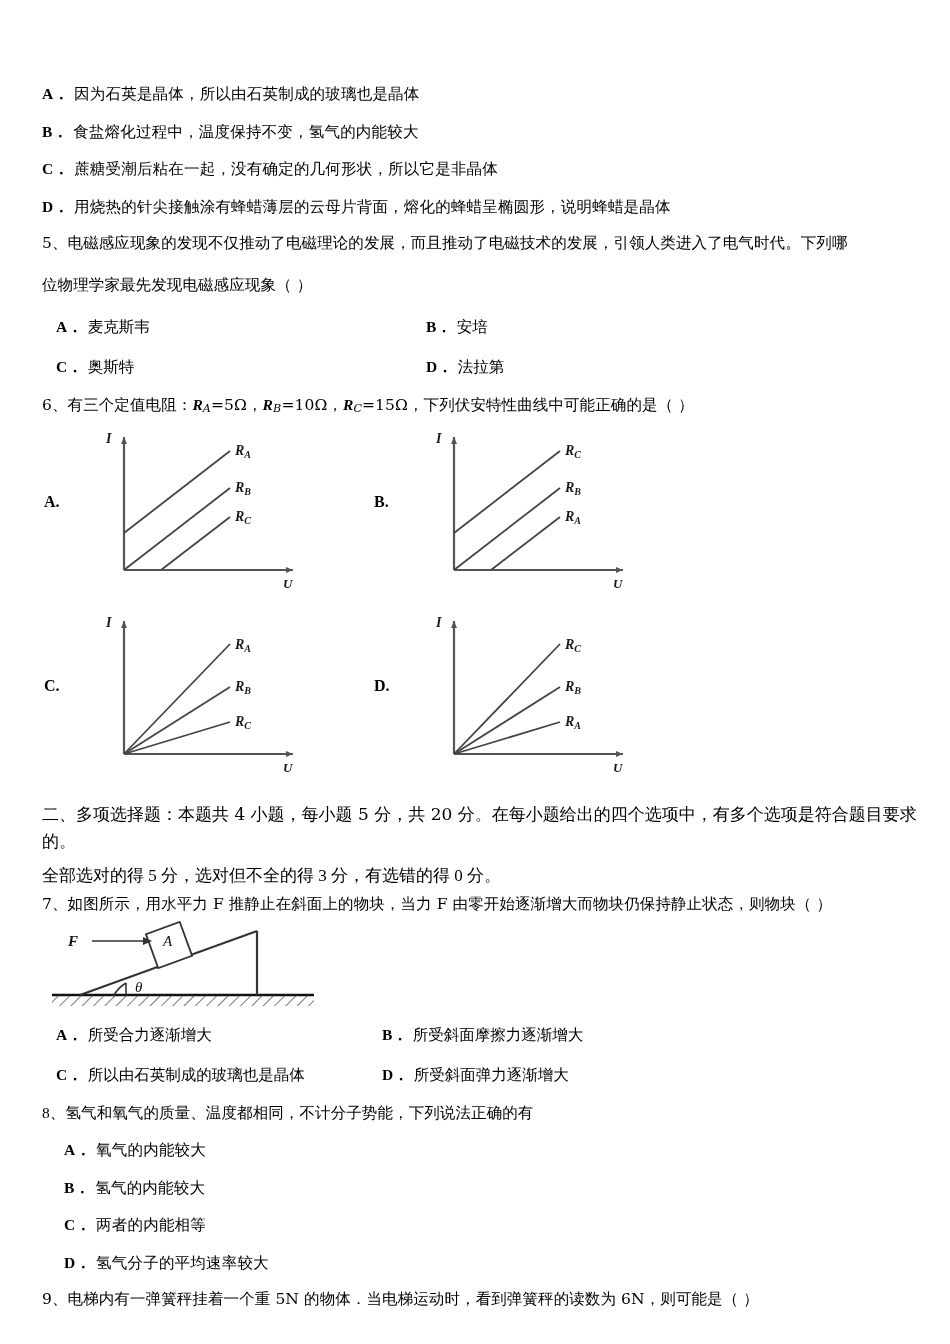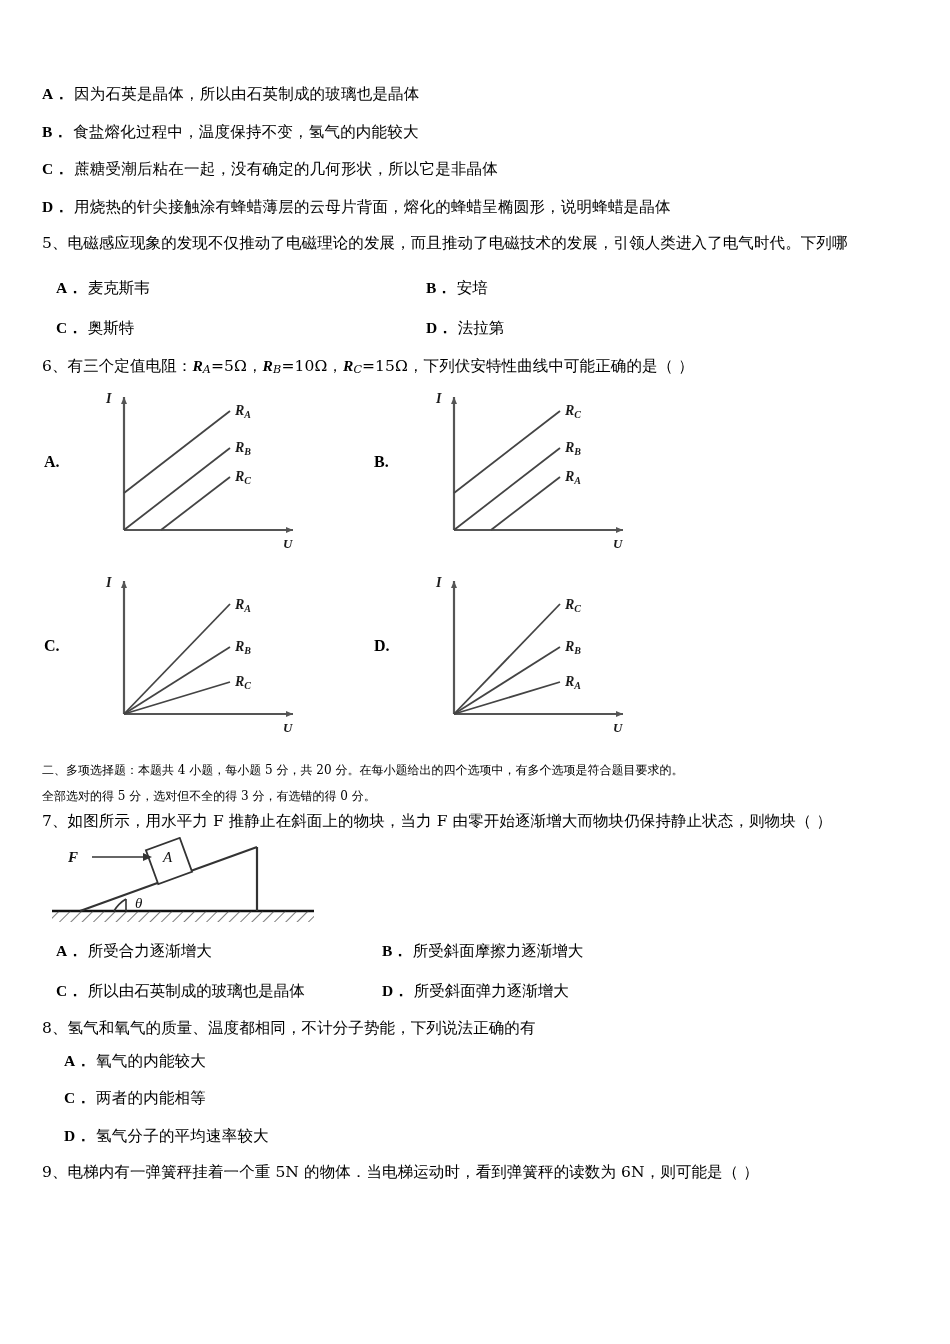--- a/index.html
+++ b/index.html
@@ -63,21 +63,21 @@
   .two-col .c2 {
     position: absolute;
     left: 384px;
     top: 0;
     white-space: nowrap;
   }
   .two-col.narrow .c2 { left: 340px; }
   .indent-opt { padding-left: 22px; }
 
   .sec-head {
-    font-size: 12px;
+    font-size: 17px;
     line-height: 1.62;
     margin-bottom: 6px;
   }
   .italic-var {
     font-style: italic;
     font-family: "Liberation Serif", "DejaVu Serif", serif;
     font-weight: bold;
   }
   .sub {
     font-size: 0.72em;
@@ -143,20 +143,21 @@
       <div class="opt-line">
         <span class="opt-label">C．</span><span>蔗糖受潮后粘在一起，没有确定的几何形状，所以它是非晶体</span>
       </div>
       <div class="opt-line">
         <span class="opt-label">D．</span><span>用烧热的针尖接触涂有蜂蜡薄层的云母片背面，熔化的蜂蜡呈椭圆形，说明蜂蜡是晶体</span>
       </div>
     </div>
 
     <div style="">
       <div class="q-line" style="margin-bottom:26px;">5、电磁感应现象的发现不仅推动了电磁理论的发展，而且推动了电磁技术的发展，引领人类进入了电气时代。下列哪</div>
+      <div class="q-line" style="margin-bottom:24px;">位物理学家最先发现电磁感应现象（        ）</div>
       <div class="two-col">
         <span class="c1"><span class="opt-label">A．</span><span>麦克斯韦</span></span>
         <span class="c2"><span class="opt-label">B．</span><span>安培</span></span>
       </div>
       <div class="two-col">
         <span class="c1"><span class="opt-label">C．</span><span>奥斯特</span></span>
         <span class="c2"><span class="opt-label">D．</span><span>法拉第</span></span>
       </div>
     </div>
 
@@ -244,21 +245,21 @@
               <text x="157" y="82" font-family="'Liberation Serif',serif" font-style="italic" font-weight="bold" font-size="14" fill="#1a1a1a">R<tspan font-size="10" dy="3">B</tspan></text>
               <text x="157" y="117" font-family="'Liberation Serif',serif" font-style="italic" font-weight="bold" font-size="14" fill="#1a1a1a">R<tspan font-size="10" dy="3">A</tspan></text>
             </svg>
           </div>
         </div>
       </div>
     </div>
 
     <div style="margin-top:22px;">
       <div class="sec-head">二、多项选择题：本题共 4 小题，每小题 5 分，共 20 分。在每小题给出的四个选项中，有多个选项是符合题目要求的。</div>
-      <div class="sec-head" style="margin-bottom:8px;">全部选对的得 5 分，选对但不全的得 3 分，有选错的得 0 分。</div>
+      <div class="sec-head" style="margin-bottom:8px;font-family:Liberation Serif, serif;">全部选对的得 5 分，选对但不全的得 3 分，有选错的得 0 分。</div>
     </div>
 
     <div>
       <div class="q-line" style="margin-bottom:8px;">7、如图所示，用水平力 F 推静止在斜面上的物块，当力 F 由零开始逐渐增大而物块仍保持静止状态，则物块（        ）</div>
 
       <div class="incline-fig">
         <svg width="300" height="96" viewBox="0 0 300 96">
           <defs>
             <pattern id="hatch" width="8" height="8" patternUnits="userSpaceOnUse" patternTransform="rotate(45)">
               <line x1="0" y1="0" x2="0" y2="8" stroke="#333" stroke-width="1.3"></line>
@@ -292,25 +293,28 @@
         <span class="c1"><span class="opt-label">A．</span><span>所受合力逐渐增大</span></span>
         <span class="c2"><span class="opt-label">B．</span><span>所受斜面摩擦力逐渐增大</span></span>
       </div>
       <div class="two-col narrow">
         <span class="c1"><span class="opt-label">C．</span><span>所以由石英制成的玻璃也是晶体</span></span>
         <span class="c2"><span class="opt-label">D．</span><span>所受斜面弹力逐渐增大</span></span>
       </div>
     </div>
 
     <div style="margin-top:6px;">
-      <div class="q-line" style="margin-bottom:16px;">8、氢气和氧气的质量、温度都相同，不计分子势能，下列说法正确的有</div>
+      <div class="q-line" style="margin-bottom:22px;font-family:Liberation Serif, serif;">8、氢气和氧气的质量、温度都相同，不计分子势能，下列说法正确的有</div>
       <div class="opt-line indent-opt">
         <span class="opt-label">A．</span><span>氧气的内能较大</span>
       </div>
       <div class="opt-line indent-opt">
+        <span class="opt-label">B．</span><span>氢气的内能较大</span>
+      </div>
+      <div class="opt-line indent-opt">
         <span class="opt-label">C．</span><span>两者的内能相等</span>
       </div>
       <div class="opt-line indent-opt">
         <span class="opt-label">D．</span><span>氢气分子的平均速率较大</span>
       </div>
     </div>
 
     <div style="margin-top:4px;">
       <div class="q-line">9、电梯内有一弹簧秤挂着一个重 5N 的物体．当电梯运动时，看到弹簧秤的读数为 6N，则可能是（  ）</div>
     </div>

